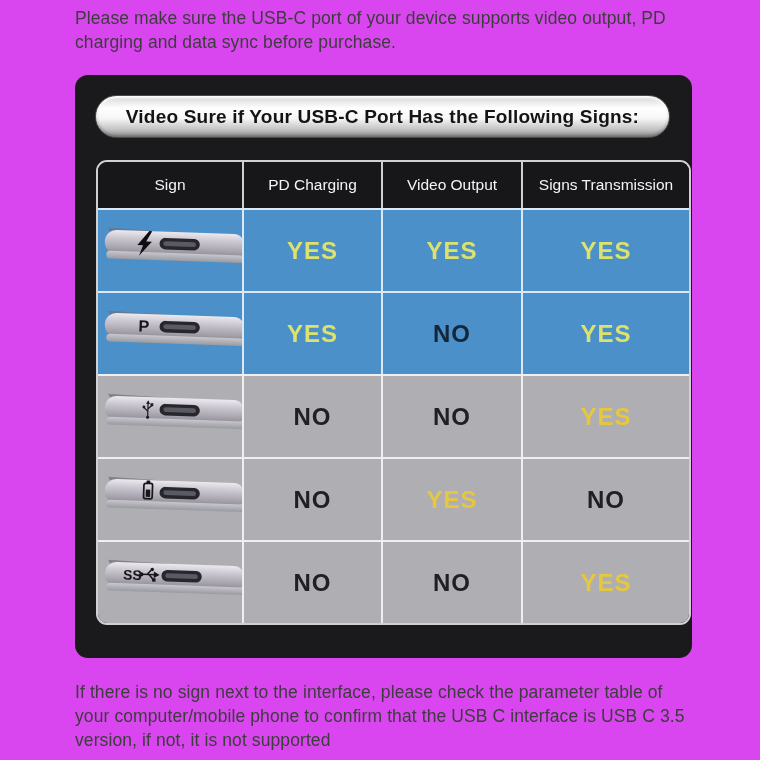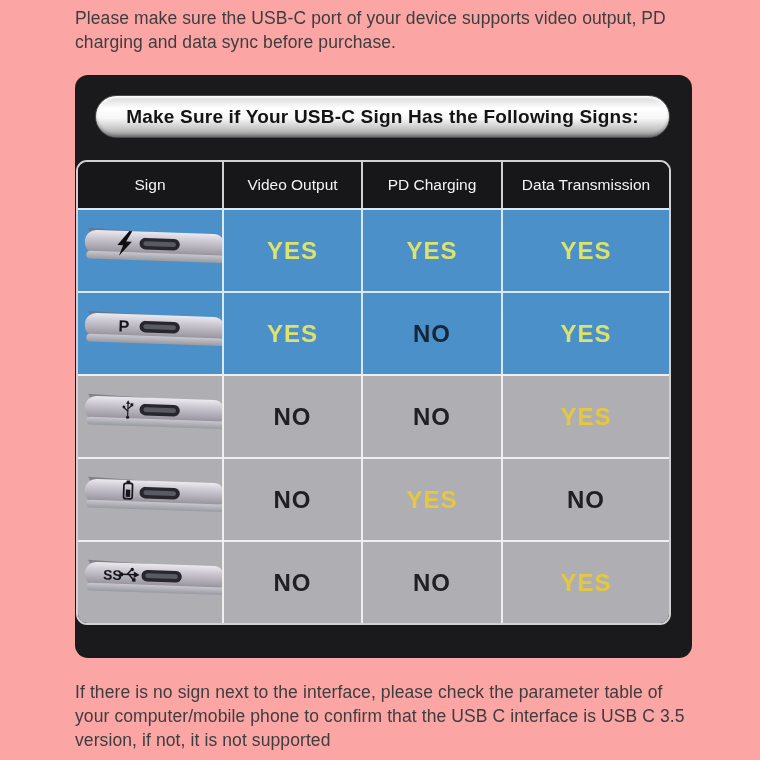--- a/index.html
+++ b/index.html
@@ -1,38 +1,38 @@
 <!DOCTYPE html>
 <html style="--panel-bg: #1a1a1c; --highlight-row: #4b90c9; --normal-row: #aeaeb3; --yes-blue: #dde26d; --yes-gold: #e6c83e; --no-blue: #152639; --no-gray: #202024;"><head>
 <meta charset="utf-8">
 <style>
   html,body{margin:0;padding:0;background:#ffffff;}
   .page{
-    position:relative;width:760px;height:760px;background:#fca5a5;overflow:hidden;
+    position:relative;width:760px;height:760px;background:#d946ef;overflow:hidden;
     font-family:"Liberation Sans","DejaVu Sans",sans-serif;
   }
   .note{
     position:absolute;color:#3d3d3d;font-size:17.5px;line-height:1.36;letter-spacing:.1px;
   }
   .note-top{left:75px;top:7px;width:608px;}
   .note-bottom{left:75px;top:681px;width:620px;}
   .panel{
     position:absolute;left:75px;top:75px;width:617px;height:583px;
     background:var(--panel-bg,#1a1a1c);border-radius:13px;
   }
   .banner{
     position:absolute;left:20px;top:20px;width:573px;height:41px;border-radius:22px;
     background:linear-gradient(180deg,#d6d6d6 0%,#ffffff 30%,#f6f6f6 55%,#c2c2c2 82%,#8f8f8f 100%);
     border:1px solid #4a4a4a;
     box-shadow:inset 0 2px 2px rgba(255,255,255,.95), inset 0 -2px 3px rgba(0,0,0,.25);
     display:flex;align-items:center;justify-content:center;
   }
   .banner-title{font-size:19px;font-weight:bold;color:#141414;letter-spacing:.2px;}
   .table{
-    position:absolute;left:1px;top:85px;width:595px;height:465px;box-sizing:border-box;
+    position:absolute;left:21px;top:85px;width:595px;height:465px;box-sizing:border-box;
     border:2px solid rgba(255,255,255,.8);border-radius:11px;overflow:hidden;
     display:flex;flex-direction:column;
   }
   .header-row{
     display:grid;grid-template-columns:146px 139px 140px auto;height:46px;flex:0 0 46px;
     background:#17171a;
   }
   .header-cell{
     display:flex;align-items:center;justify-content:center;color:#f4f4f4;
     font-size:15.5px;border-right:2px solid rgba(255,255,255,.8);
@@ -74,30 +74,30 @@
   </defs>
 </svg>
 
 <div class="page">
 
   <div class="note note-top">Please make sure the USB-C port of your device supports video output, PD charging and data sync before purchase.</div>
 
   <div class="panel">
 
     <div class="banner">
-      <span class="banner-title">Make Sure if Your USB-C Sign Has the Following Signs:</span>
+      <span class="banner-title">Video Sure if Your USB-C Port Has the Following Signs:</span>
     </div>
 
     <div class="table">
 
       <div class="header-row">
         <div class="header-cell">Sign</div>
+        <div class="header-cell">PD Charging</div>
         <div class="header-cell">Video Output</div>
-        <div class="header-cell">PD Charging</div>
-        <div class="header-cell">Data Transmission</div>
+        <div class="header-cell">Signs Transmission</div>
       </div>
 
       <div class="data-row row-blue" data-row="0">
         <div class="cell">
           <svg class="laptop" viewBox="0 0 150 66">
             <g transform="rotate(2 75 28)">
               <path d="M10 11 L152 16 L152 19 L12 15 Z" fill="#716e79" opacity="0.7"></path>
               <rect x="7" y="13" width="146" height="25" rx="12" fill="url(#silverGrad)"></rect>
               <rect x="9" y="35" width="144" height="8" rx="4" fill="url(#bottomGrad)"></rect>
               <rect x="64" y="19.5" width="42" height="12" rx="6" fill="#26262c"></rect>

